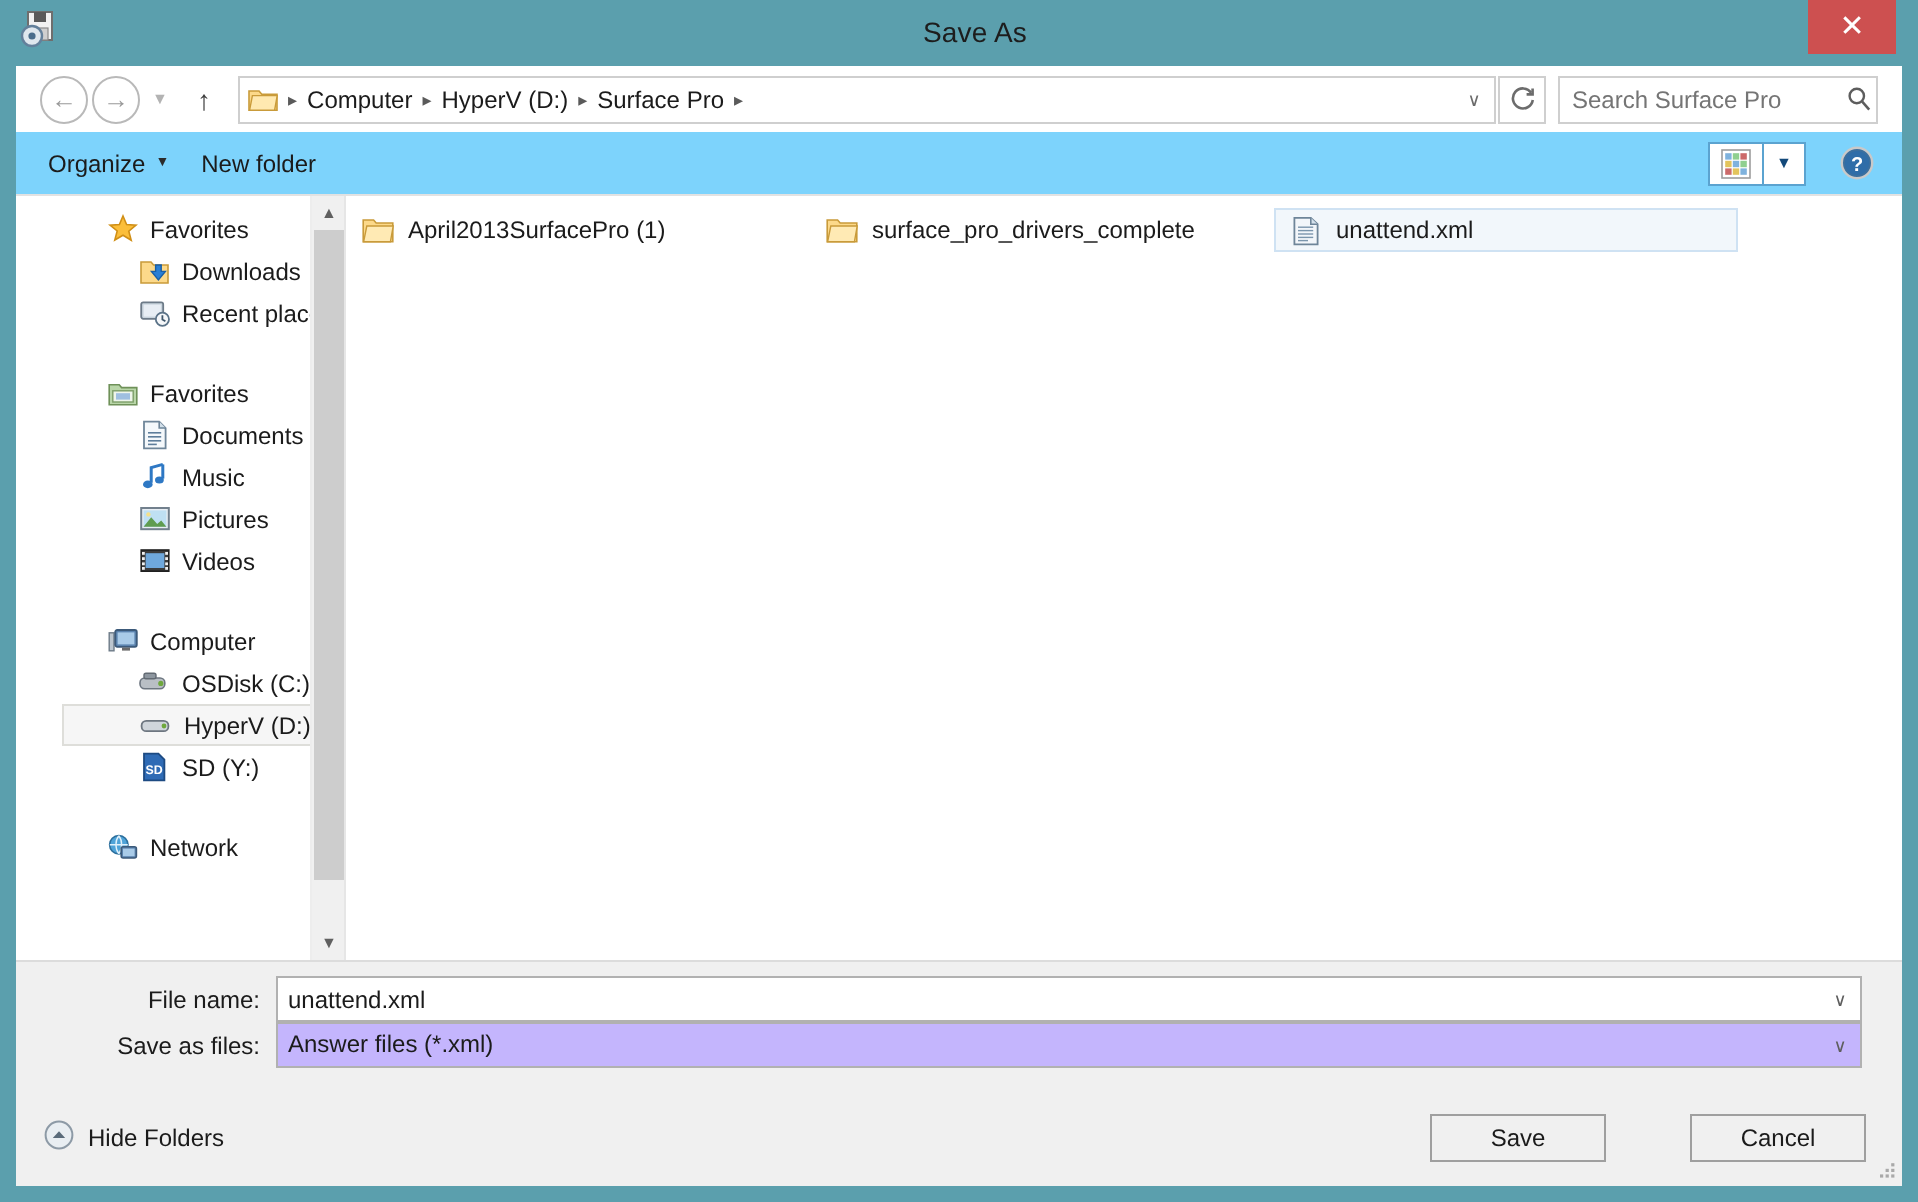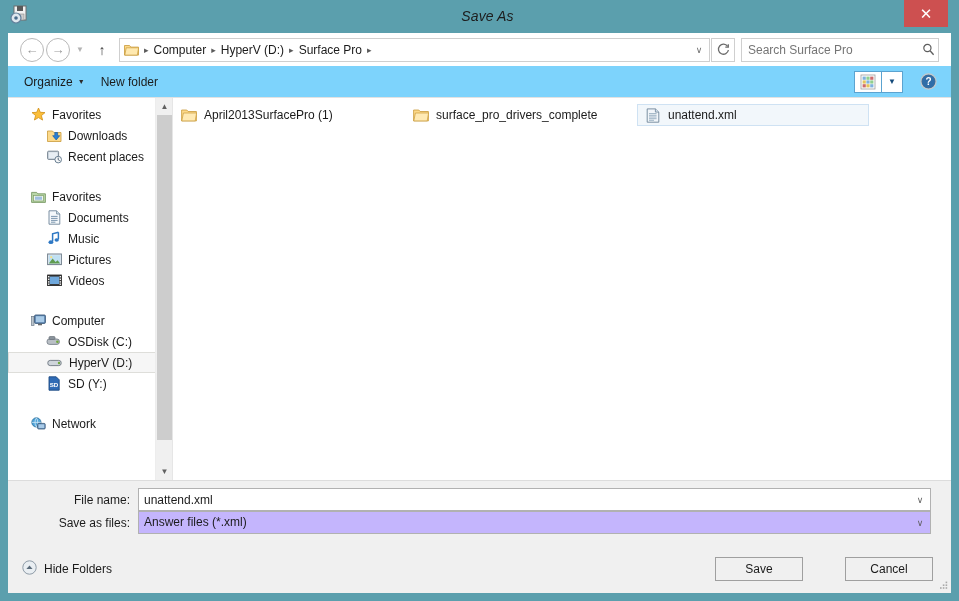--- a/index.html
+++ b/index.html
@@ -22,21 +22,20 @@
     background:#5b9fad;
   }
   #title-icon {
     position:absolute; left:8px; top:4px;
     width:22px; height:22px;
   }
   #title-text {
     position:absolute; left:16px; right:0; top:8px;
     text-align:center; font-size:14px; color:#1d1d1d;
     letter-spacing:.1px;
-    font-style:italic;
   }
   #close-btn {
     position:absolute; right:11px; top:0px;
     width:44px; height:27px;
     background:#cd5050;
     color:#fff; font-size:15px; line-height:27px; text-align:center;
     cursor:pointer; font-family:"Liberation Sans", sans-serif;
   }
   
   #frame {
@@ -91,21 +90,21 @@
     display:flex; align-items:center; justify-content:center;
     color:#6b6b6b; font-size:9px; cursor:pointer; flex:0 0 auto;
   }
   #refresh-btn {
     width:24px; height:24px; margin-left:1px;
     border:1px solid #cfcfcf; background:#fff;
     display:flex; align-items:center; justify-content:center;
     color:#6c6c6c; cursor:pointer; flex:0 0 auto;
   }
   #searchbox {
-    width:198px; height:24px; margin-left:6px; margin-right:8px;
+    width:160px; height:24px; margin-left:6px; margin-right:8px;
     border:1px solid #cfcfcf; background:#fff;
     display:flex; align-items:center; flex:0 0 auto;
   }
   #search-input {
     flex:1 1 auto; border:0; outline:0; font-size:12px;
     color:#9b9b9b; padding:0 4px 0 6px; min-width:0;
     font-family:"Liberation Sans", sans-serif; background:transparent;
   }
   #search-icon { width:20px; color:#5d5d5d; display:flex;
     align-items:center; justify-content:center; cursor:pointer; }
@@ -133,21 +132,21 @@
     width:26px; height:22px; margin-left:12px; margin-right:2px;
     display:flex; align-items:center; justify-content:center; cursor:pointer;
   }
   
   #main { flex:1 1 auto; display:flex; min-height:0; }
   #sidebar {
     width:165px; flex:0 0 165px; background:#fff;
     position:relative; overflow:hidden;
     border-right:1px solid #e6e6e6;
   }
-  #sidebar-inner { padding-top:6px; }
+  #sidebar-inner { padding-top:6px;margin-left:23px; }
   .nav-group { margin-bottom:4px; }
   .nav-row {
     height:21px; display:flex; align-items:center;
     padding-left:22px; gap:6px; cursor:pointer; font-size:12px;
     color:#1b1b1b; white-space:nowrap;
   }
   .nav-row.child { padding-left:38px; }
   .nav-row.selected {
     background:#f6f6f6; border:1px solid #dededa;
     height:21px; margin-right:2px;

